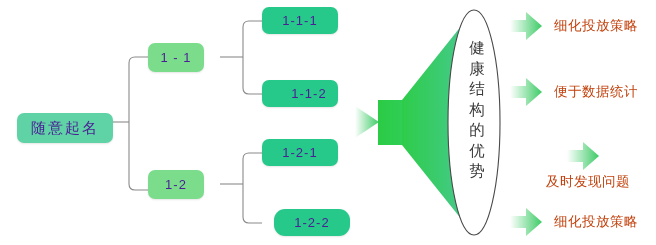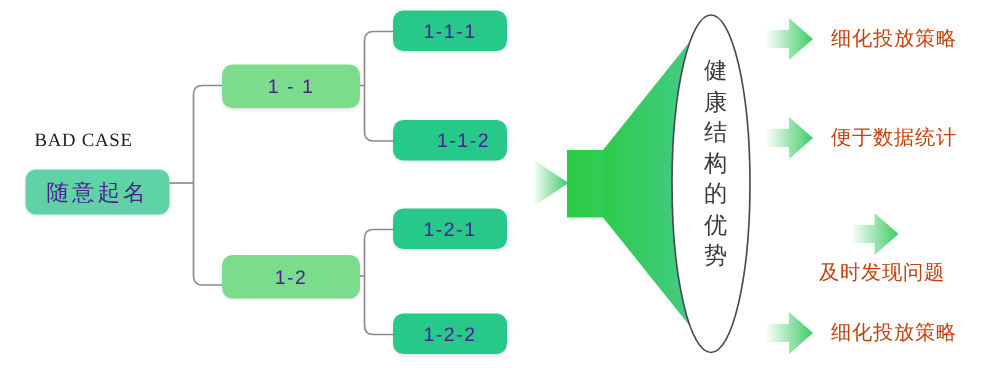--- a/index.html
+++ b/index.html
@@ -30,36 +30,36 @@
     white-space: nowrap;
   }
   .node.root {
     left: 17px;  top: 113px;
     width: 96px; height: 30px;
     background: #5FD3A6;
     font-size: 15px;
     letter-spacing: 2px;
   }
   .node.mid {
-    width: 92px; height: 29px;
+    width: 56px; height: 29px;
     background: #7BDD8C;
     font-size: 13px;
   }
   .node.mid.m1 { left: 148px; top: 43px; }
   .node.mid.m2 { left: 148px; top: 170px; }
 
   .node.leaf {
     width: 76px; height: 27px;
     background: #27C98A;
     font-size: 13px;
   }
   .node.leaf.l1 { left: 262px; top: 7px;   }
   .node.leaf.l2 { left: 262px; top: 80px; padding-left: 18px;  }
   .node.leaf.l3 { left: 262px; top: 139px; }
-  .node.leaf.l4 { left: 262px; top: 209px; }
+  .node.leaf.l4 { left: 274px; top: 209px; border-radius: 11px; }
 
   .badcase {
     position: absolute;
     left: 23px; top: 86px;
     font-size: 12.5px;
     color: #1b1b1b;
     letter-spacing: 0.5px;
     font-family: "Liberation Serif", serif;
   }
 
@@ -133,21 +133,20 @@
       <path d="M220 57 L243 57"></path>
       <path d="M243 57 L243 27 Q243 21 249 21 L262 21"></path>
       <path d="M243 57 L243 88 Q243 94 249 94 L262 94"></path>
 
       <path d="M220 184 L243 184"></path>
       <path d="M243 184 L243 159 Q243 153 249 153 L262 153"></path>
       <path d="M243 184 L243 217 Q243 223 249 223 L262 223"></path>
     </g>
   </svg>
 
-  <div class="badcase">BAD CASE</div>
 
   <div class="node root">随意起名</div>
 
   <div class="node mid m1">1 - 1</div>
   <div class="node mid m2">1-2</div>
 
   <div class="node leaf l1">1-1-1</div>
   <div class="node leaf l2">1-1-2</div>
   <div class="node leaf l3">1-2-1</div>
   <div class="node leaf l4">1-2-2</div>

